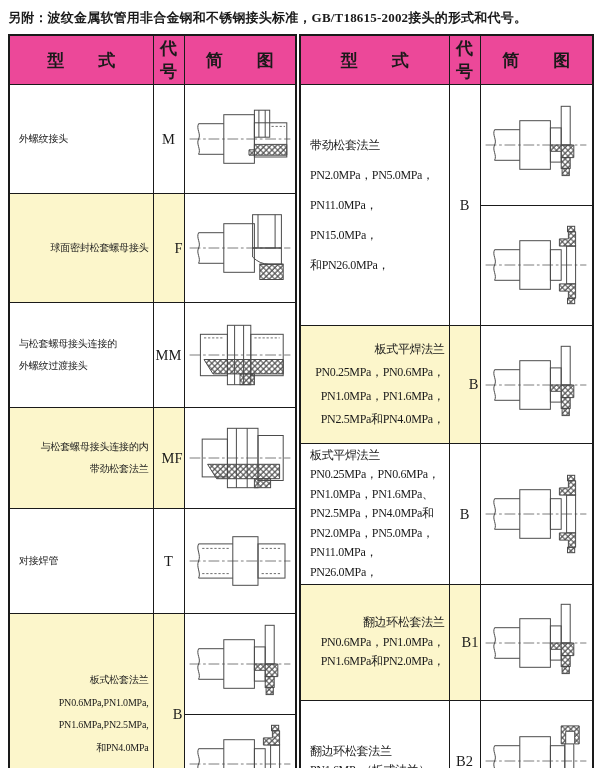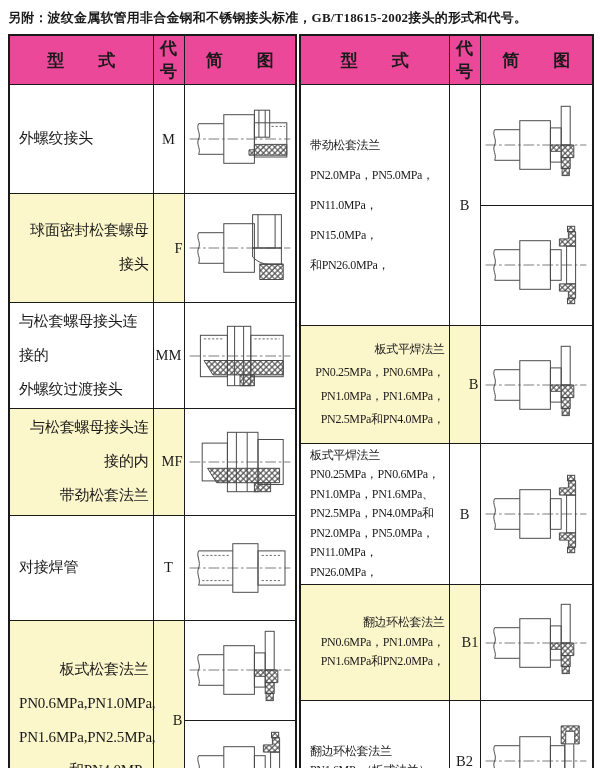--- a/index.html
+++ b/index.html
@@ -7,21 +7,21 @@
   .page{width:600px;height:768px;background:#fff;position:relative;}
   .title{font-family:Liberation Serif, serif;font-weight:bold;font-size:13px;
          padding:9px 6px 0 8px;letter-spacing:0.2px;white-space:nowrap;}
   .tables{display:flex;margin:7px 0 0 8px;column-gap:2px;align-items:flex-start;}
   table{border-collapse:collapse;table-layout:fixed;border:2px solid #1a1a1a;background:#fff;}
   .tbl-left{width:287px;}
   .tbl-right{width:293px;}
   th,td{border:1px solid #1a1a1a;margin:0;}
   th{background:#ec4899;font-weight:bold;font-size:17px;height:24px;text-align:center;
      font-family:"Liberation Serif",serif;}
-  .type-cell{font-size:15px;padding:2px 4px 2px 9px;vertical-align:middle;
+  .type-cell{font-size:10px;padding:2px 4px 2px 9px;vertical-align:middle;
              white-space:pre-line;letter-spacing:-0.2px;background:#fff;}
   .tbl-left .type-cell{line-height:2.25;}
   .tbl-right .type-cell{font-size:12px;line-height:1.62;letter-spacing:-0.35px;}
   .tbl-right tr.rr1 .type-cell{line-height:2.5;}
   .tbl-right tr.rr2 .type-cell{line-height:1.95;}
   .code-cell{font-size:14.5px;text-align:center;vertical-align:middle;background:#fff;
              font-family:"Liberation Serif",serif;}
   tr.hl .type-cell,tr.hl .code-cell{background:#fcf6cb;text-align:right;}
   .diag-col{padding:0;position:relative;background:#fff;}
   .diag-wrap{position:absolute;left:0;top:0;right:0;bottom:0;display:flex;flex-direction:column;}

